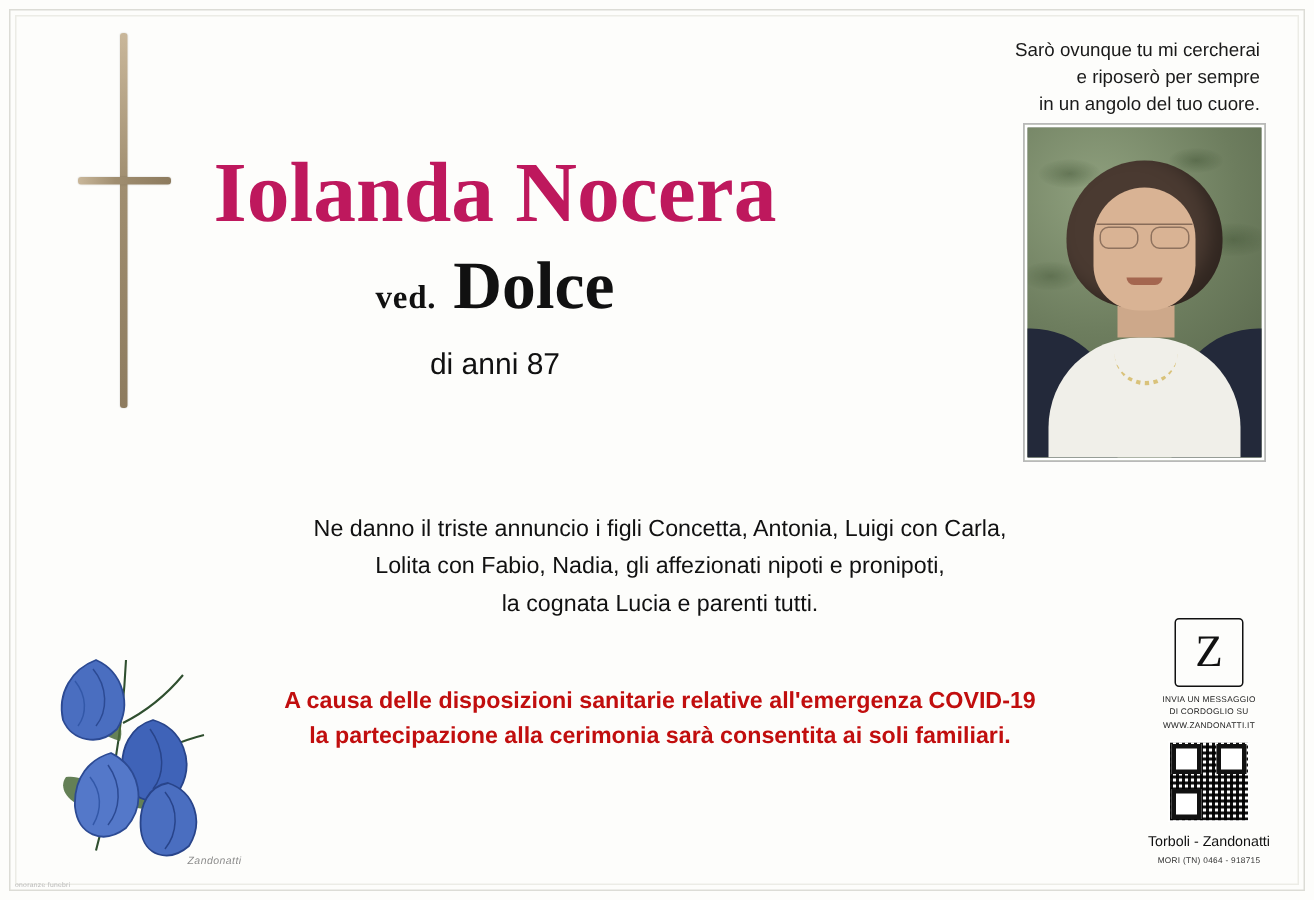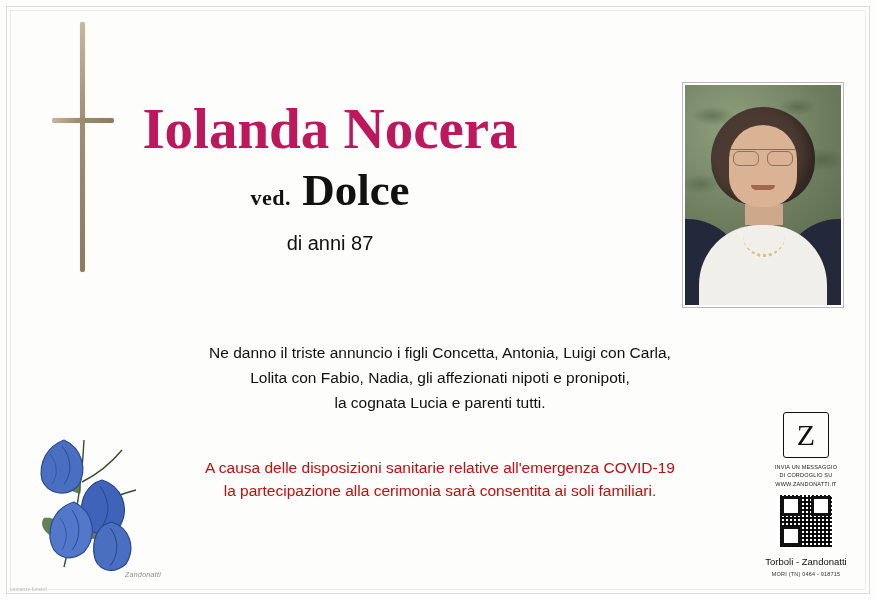--- a/index.html
+++ b/index.html
@@ -286,21 +286,21 @@
     color: #111;
   }
   .covid {
     position: absolute;
     left: 130px;
     top: 456px;
     width: 620px;
     text-align: center;
     font-size: 15.5px;
     line-height: 1.5;
-    font-weight: 400;
+    font-weight: 700;
     color: #c10e0e;
   }
   .thanks {
     position: absolute;
     left: 150px;
     top: 512px;
     width: 580px;
     text-align: center;
     font-size: 14px;
     line-height: 1.55;
@@ -430,20 +430,23 @@
         <g transform="translate(70,160)">
           <path d="M18 0 C 36 6, 42 26, 32 42 C 18 54, 2 48, 0 32 C -2 14, 6 2, 18 0 Z" fill="#4a6ec0" stroke="#28448a" stroke-width="1.2"></path>
           <path d="M16 6 C 26 18, 24 34, 16 44" fill="none" stroke="#28448a" stroke-width="1"></path>
         </g>
       </g>
     </svg>
   </div>
   <div class="flower-sig">Zandonatti</div>
 
 
+  <div class="top-right-verse" style="white-space: pre-line;">Sarò ovunque tu mi cercherai
+e riposerò per sempre
+in un angolo del tuo cuore.</div>
 
   <div class="photo">
     <div class="bg"></div>
     <div class="leaves"></div>
     <div class="jacket-l"></div>
     <div class="jacket-r"></div>
     <div class="shirt"></div>
     <div class="neck"></div>
     <div class="hair"></div>
     <div class="face"></div>

